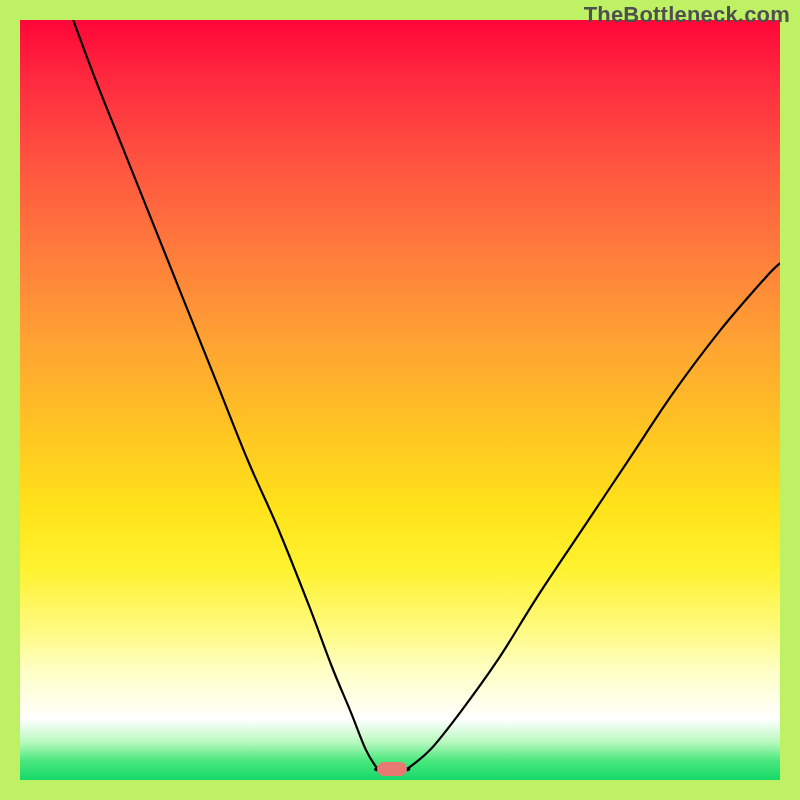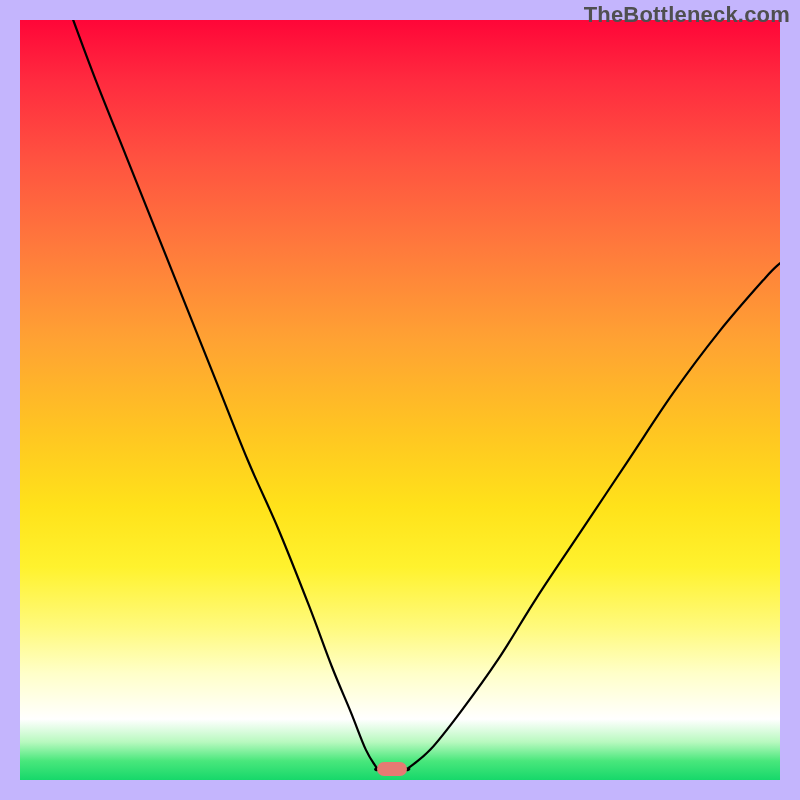--- a/index.html
+++ b/index.html
@@ -8,21 +8,21 @@
     width: 800px;
     height: 800px;
     background: #000;
     overflow: hidden;
     font-family: Arial, Helvetica, sans-serif;
   }
   .frame {
     position: relative;
     width: 800px;
     height: 800px;
-    background: #c4b5fd;
+    background: #bef264;
   }
   .watermark {
     position: absolute;
     top: 2px;
     right: 10px;
     color: #4f4f4f;
     font-size: 22px;
     font-weight: 600;
     letter-spacing: 0.2px;
     z-index: 20;

